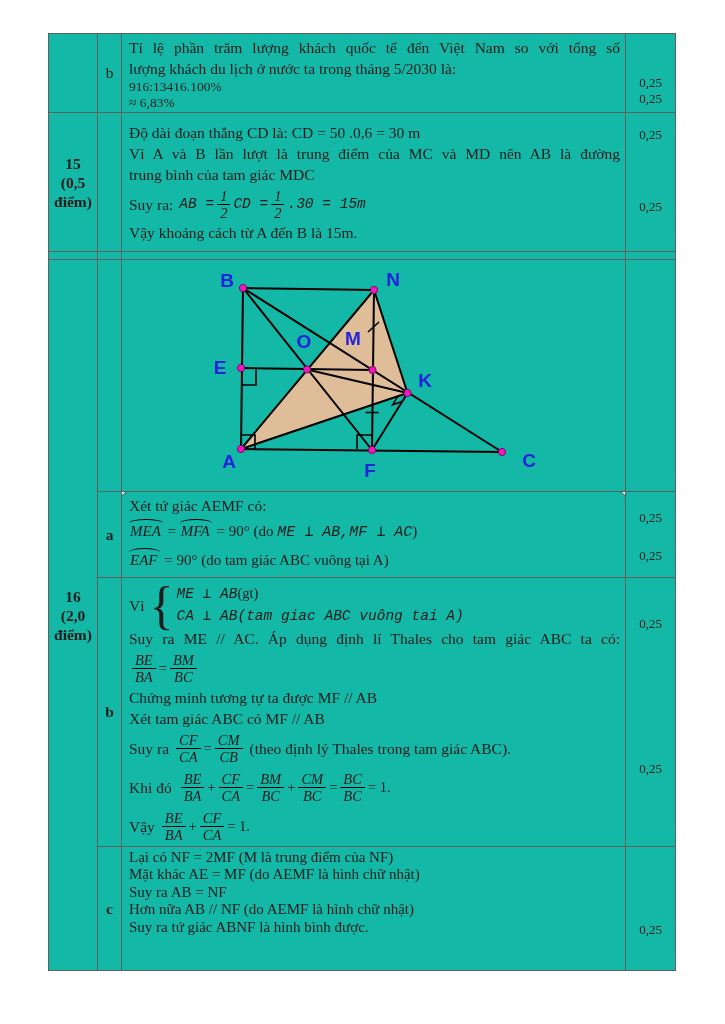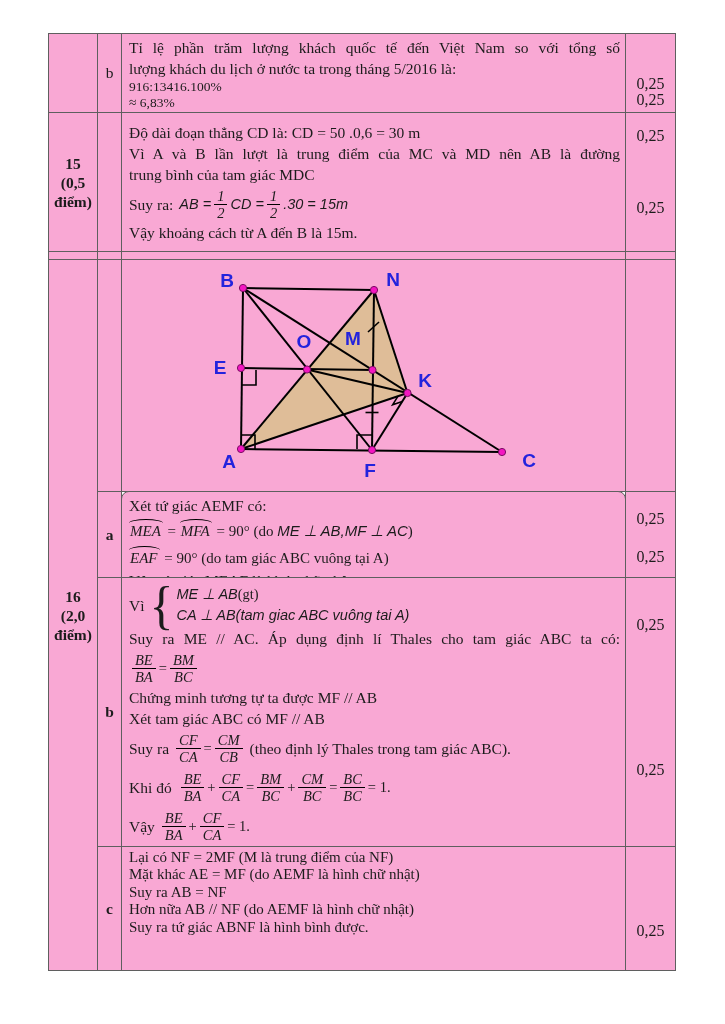--- a/index.html
+++ b/index.html
@@ -1,30 +1,30 @@
 <!DOCTYPE html>
 <html><head>
 <meta charset="utf-8">
 <style>
   html,body{margin:0;padding:0;}
   .page{position:relative;width:725px;height:1024px;background:#ffffff;overflow:hidden;
         font-family:"Liberation Serif",serif;color:#1c1c1c;}
   .tbl{position:absolute;left:48px;top:33px;width:628px;height:938px;}
-  .cell{position:absolute;box-sizing:border-box;border:1px solid #5f5f5f;background:#f9a8d4;}
+  .cell{position:absolute;box-sizing:border-box;border:1px solid #5f5f5f;background:#14b8a6;}
   .numcell{display:flex;flex-direction:column;align-items:center;justify-content:center;
            font-weight:bold;font-size:15.5px;line-height:19px;text-align:right;}
   .subcell{display:flex;align-items:center;justify-content:center;font-size:15.5px;}
   .subcell.bold{font-weight:bold;}
   .content{font-size:15.5px;line-height:21px;padding:3px 5px 0 7px;}
-  .ptscell{font-size:16px;}
+  .ptscell{font-size:13px;}
   .pts{position:absolute;left:0;right:0;text-align:center;}
   .line{white-space:nowrap;}
   .just{white-space:normal;text-align:justify;text-align-last:justify;}
   .m14{font-size:13.5px;line-height:16px;}
-  i{font-family:Liberation Sans, sans-serif;}
+  i{font-family:Liberation Mono, monospace;}
   .rm{font-style:normal;}
   
   .fr{display:inline-block;vertical-align:middle;text-align:center;font-style:italic;margin:0 3px;}
   .fr .fn{display:block;border-bottom:1px solid #000;padding:0 3px;line-height:16px;}
   .fr .fd{display:block;padding:0 2px;line-height:16px;}
   .eq{display:flex;align-items:center;font-size:14.5px;}
   .f15{display:flex;align-items:center;height:36px;font-size:14.5px;margin-top:1px;}
   .f15 .rm{font-size:15.5px;margin-right:6px;}
   
   .hat{font-style:italic;position:relative;margin:0 3px 0 1px;}
@@ -47,21 +47,21 @@
 
 <div class="page">
   <div class="tbl">
 
     <div class="cell" style="left:0;top:0;width:50px;height:80px;"></div>
     <div class="cell subcell" style="left:49px;top:0;width:25px;height:80px;">
       <span>b</span>
     </div>
     <div class="cell content" style="left:73px;top:0;width:505px;height:80px;">
       <div class="line just">Tỉ lệ phần trăm lượng khách quốc tế đến Việt Nam so với tổng số</div>
-      <div class="line">lượng khách du lịch ở nước ta trong tháng 5/2016 là:</div>
+      <div class="line">lượng khách du lịch ở nước ta trong tháng 5/2030 là:</div>
       <div class="line m14">916:13416.100%</div>
       <div class="line m14">≈ 6,83%</div>
     </div>
     <div class="cell ptscell" style="left:577px;top:0;width:51px;height:80px;">
       <span class="pts" style="top:41px;">0,25</span>
       <span class="pts" style="top:57px;">0,25</span>
     </div>
 
     <div class="cell numcell" style="left:0;top:79px;width:50px;height:140px;">
       <span>15</span>

